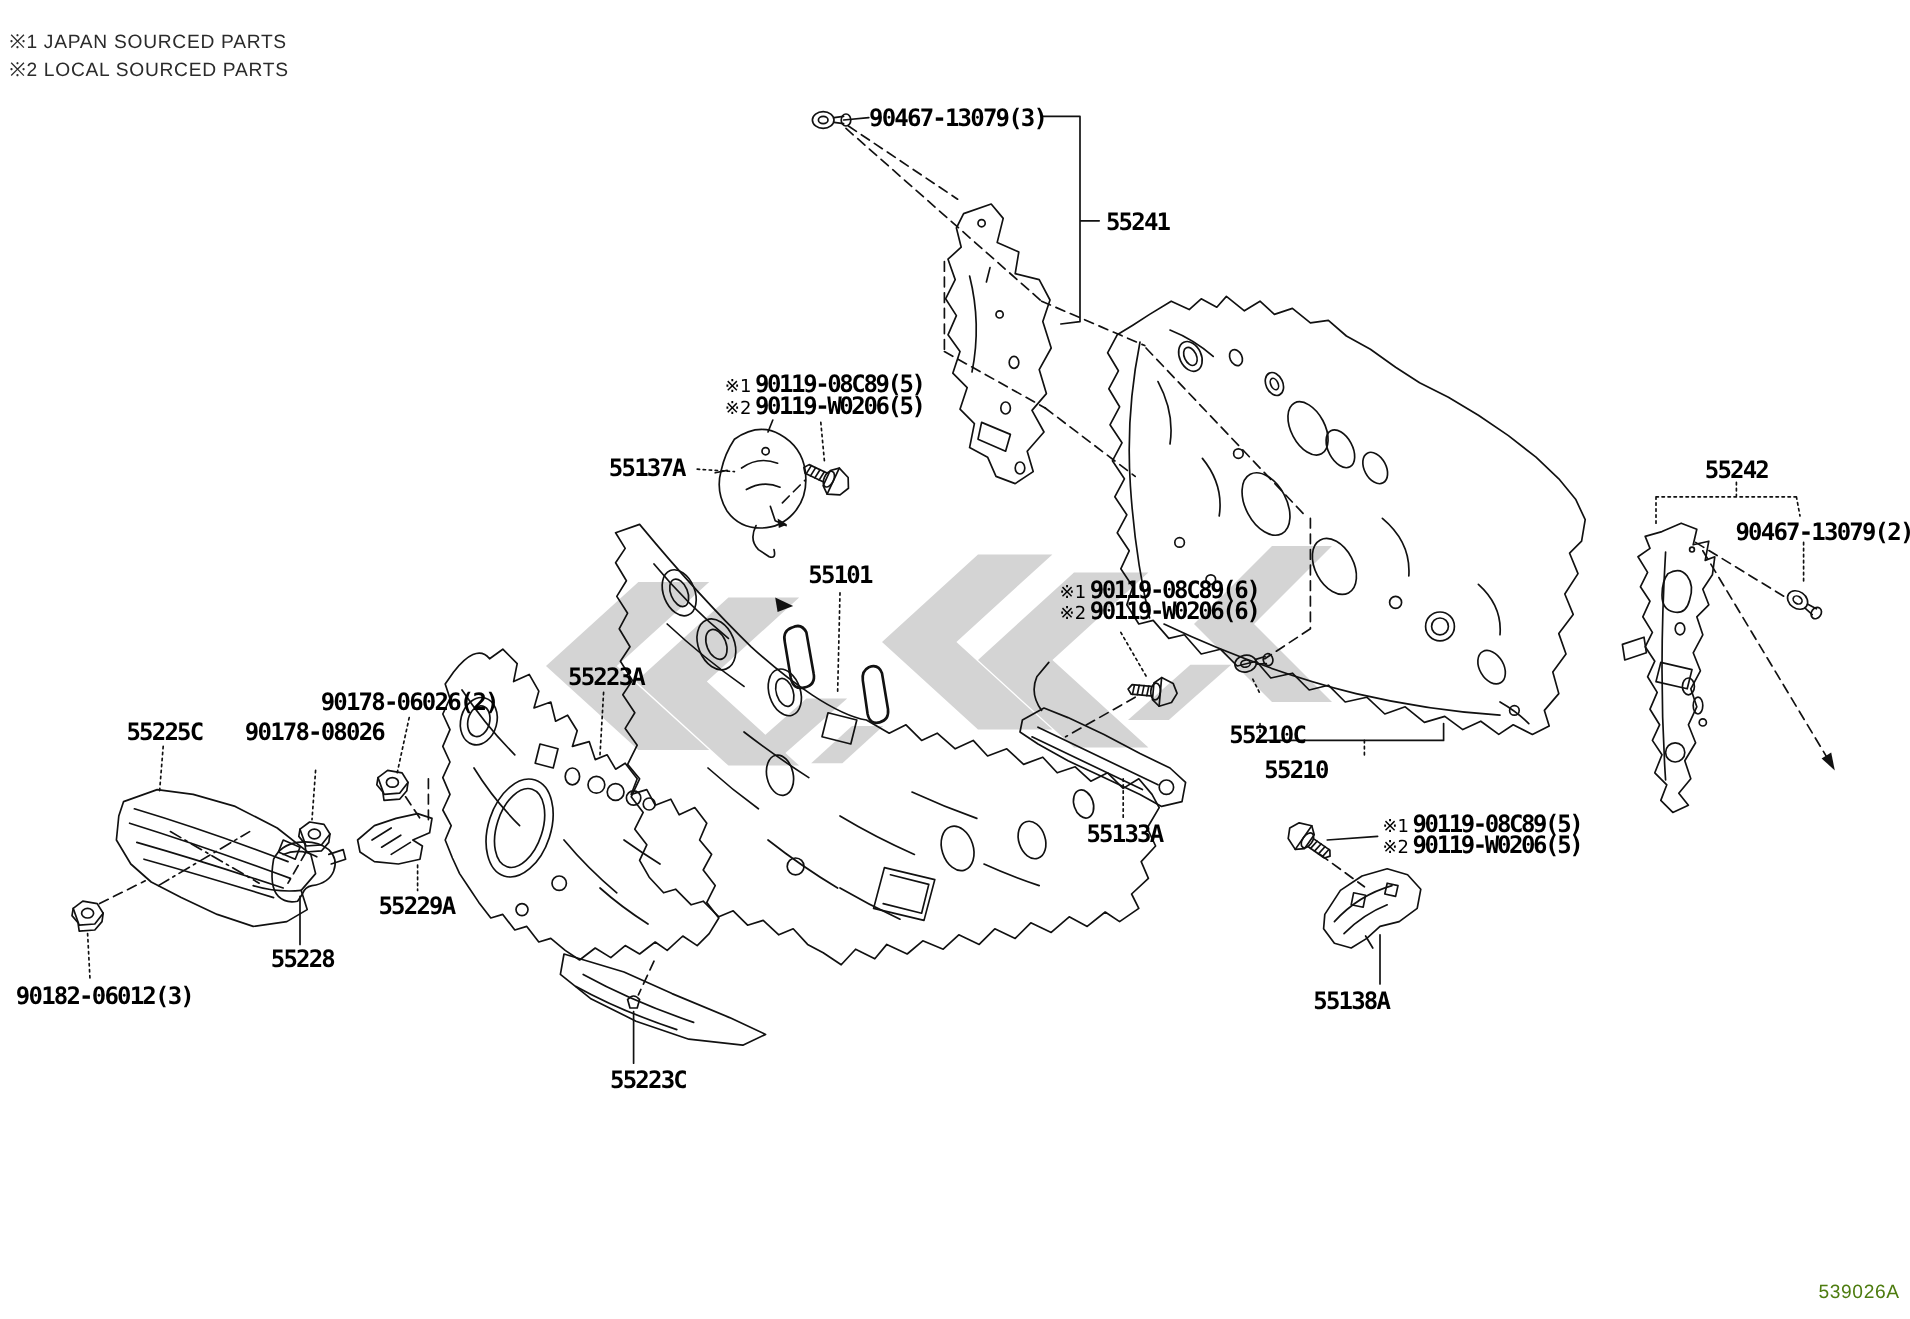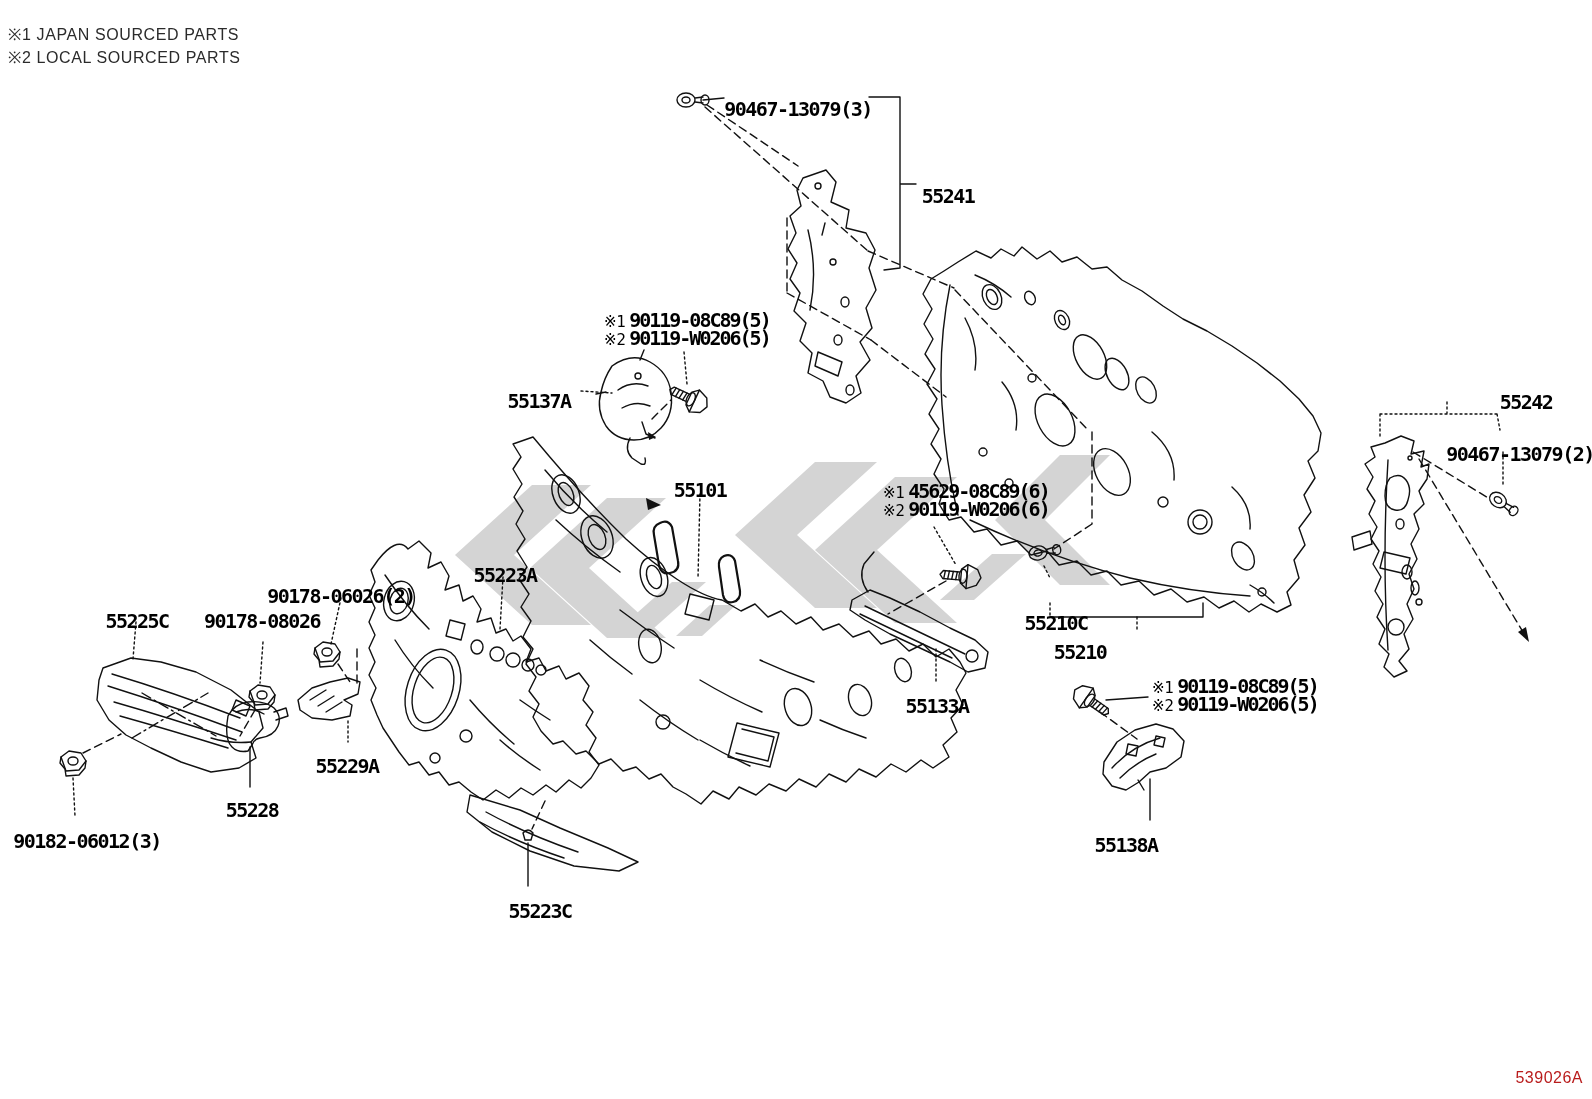--- a/index.html
+++ b/index.html
@@ -1,26 +1,26 @@
 <!DOCTYPE html>
 <html><head>
 <meta charset="utf-8">
 <style>
   html,body{margin:0;padding:0;background:#fff;}
   .stage{position:relative;width:1592px;height:1099px;background:#fff;overflow:hidden;}
   .stage svg{position:absolute;left:0;top:0;}
   .lineart{stroke:#111;stroke-width:1.4;fill:none;stroke-linecap:round;stroke-linejoin:round;}
   .plabel{position:absolute;transform:translateX(-50%);font:700 20px "DejaVu Sans Mono",monospace;
-          letter-spacing:-1.5px;color:#000;white-space:nowrap;margin-top:11px;}
+          letter-spacing:-1.5px;color:#000;white-space:nowrap;}
   .ref{position:absolute;color:#000;white-space:nowrap;}
   .ref-line{display:flex;align-items:baseline;height:18px;}
   .ref-prefix{font:400 15px "DejaVu Sans","Liberation Sans",sans-serif;margin-right:3px;}
   .ref-num{font:700 20px "DejaVu Sans Mono",monospace;letter-spacing:-2px;}
   .note{position:absolute;font:400 16px "Liberation Sans",sans-serif;color:#2b2b2b;letter-spacing:.6px;}
-  .code{position:absolute;transform:translateX(-100%);font:400 16px "Liberation Sans",sans-serif;color:#b91c1c;letter-spacing:.5px;}
+  .code{position:absolute;transform:translateX(-100%);font:400 16px "Liberation Sans",sans-serif;color:#4d7c0f;letter-spacing:.5px;}
 </style>
 </head>
 <body>
 
 <div class="stage">
 
 <svg width="1592" height="1099" viewBox="0 0 1592 1099">
   <defs>
     <g id="bolt" class="lineart">
       <path d="M-17,-8 L-7,-12 L-1,-7 L-1,7 L-7,12 L-17,8 L-21,0 Z"></path>
@@ -228,38 +228,38 @@
 <div class="plabel" style="left:1080px;top:629px">55210</div>
 <div class="plabel" style="left:137px;top:598px">55225C</div>
 <div class="plabel" style="left:341px;top:573px">90178-06026(2)</div>
 <div class="plabel" style="left:262px;top:598px">90178-08026</div>
 <div class="plabel" style="left:347px;top:743px">55229A</div>
 <div class="plabel" style="left:252px;top:787px">55228</div>
 <div class="plabel" style="left:87px;top:818px">90182-06012(3)</div>
 <div class="plabel" style="left:540px;top:888px">55223C</div>
 <div class="plabel" style="left:937px;top:683px">55133A</div>
 <div class="plabel" style="left:1126px;top:822px">55138A</div>
-<div class="plabel" style="left:1526px;top:379px">55242</div>
+<div class="plabel" style="left:1447px;top:379px">55242</div>
 <div class="plabel" style="left:1520px;top:431px">90467-13079(2)</div>
 
 <div class="ref" style="left:604px;top:308px">
   <div class="ref-line">
     <span class="ref-prefix">※1</span>
     <span class="ref-num">90119-08C89(5)</span>
   </div>
   <div class="ref-line">
     <span class="ref-prefix">※2</span>
     <span class="ref-num">90119-W0206(5)</span>
   </div>
 </div>
 
 <div class="ref" style="left:883px;top:479px">
   <div class="ref-line">
     <span class="ref-prefix">※1</span>
-    <span class="ref-num">45629-08C89(6)</span>
+    <span class="ref-num">90119-08C89(6)</span>
   </div>
   <div class="ref-line">
     <span class="ref-prefix">※2</span>
     <span class="ref-num">90119-W0206(6)</span>
   </div>
 </div>
 
 <div class="ref" style="left:1152px;top:674px">
   <div class="ref-line">
     <span class="ref-prefix">※1</span>

